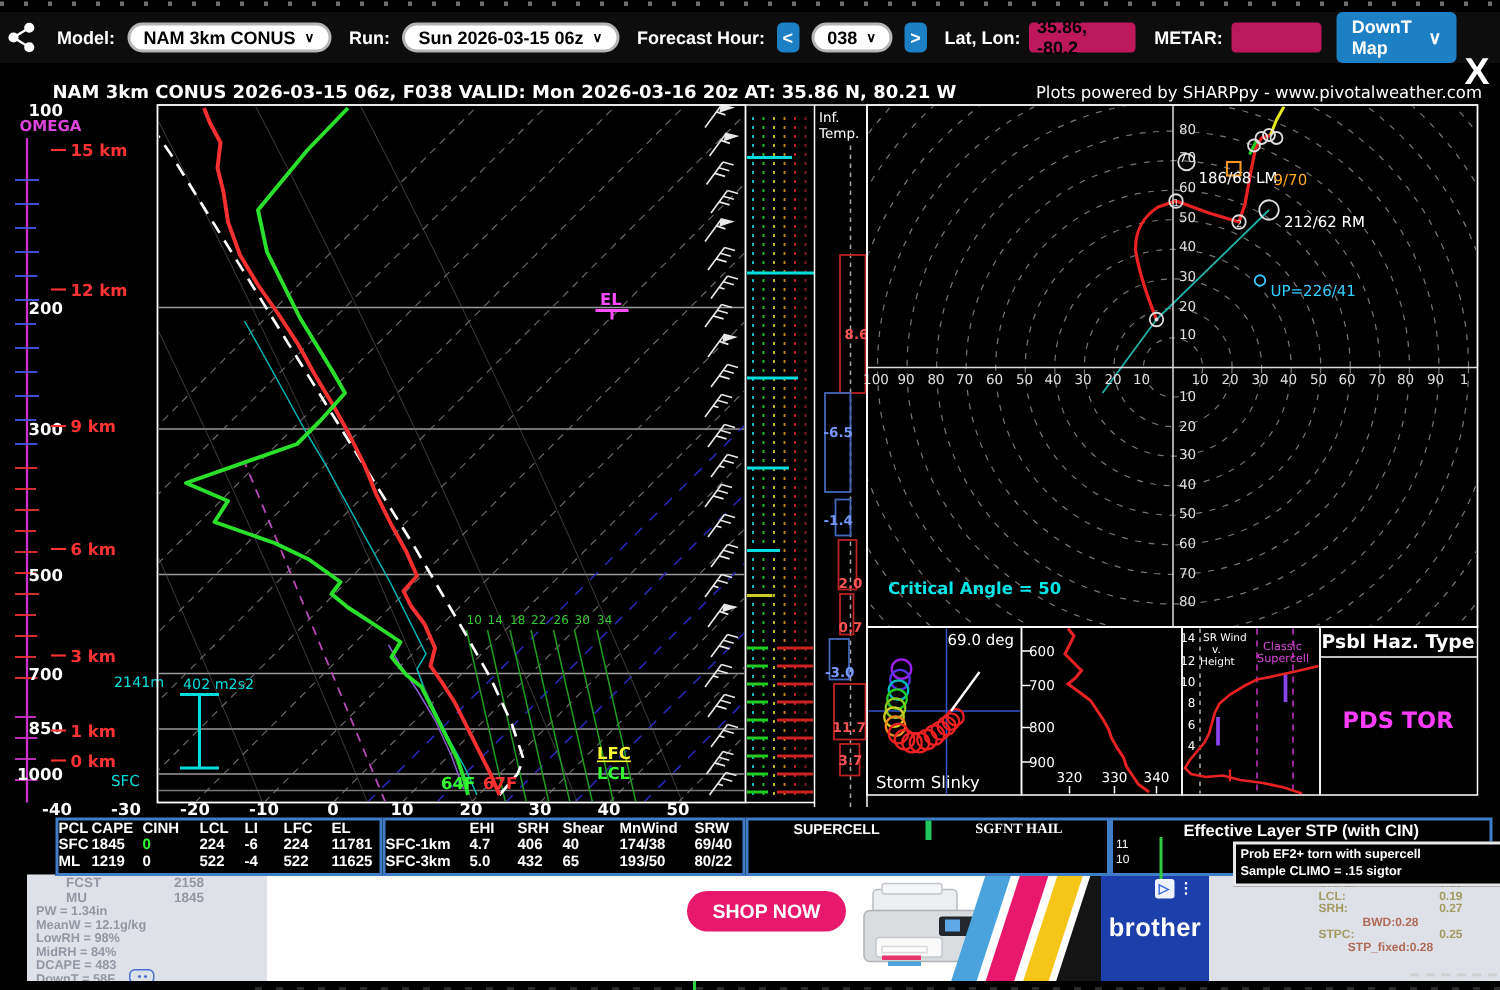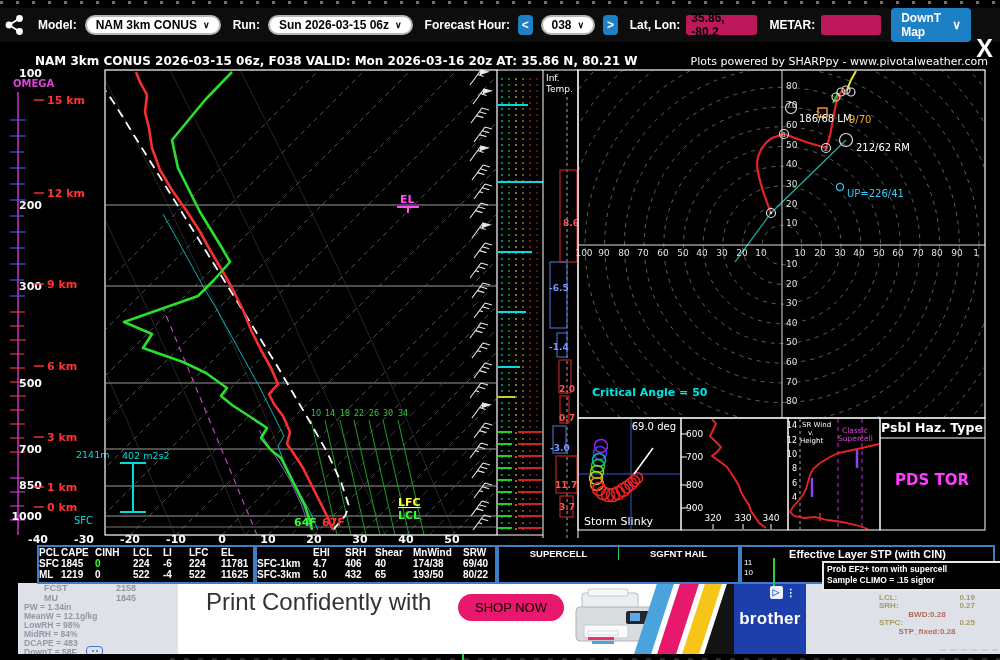--- a/index.html
+++ b/index.html
@@ -35,21 +35,21 @@
   #box-thermo{left:37px;top:545px;width:218px;height:39px;}
   #box-kin{left:255px;top:545px;width:242px;height:39px;}
   #box-sars{left:497px;top:545px;width:243px;height:39px;}
   #box-stp{left:740px;top:545px;width:255px;height:39px;}
   .stat-table{width:100%;border-collapse:collapse;table-layout:fixed;font-size:10px;font-weight:bold;}
   .stat-table td,.stat-table th{padding:0;text-align:left;line-height:11px;white-space:nowrap;}
   .green{color:#33ff33;}
   #sars-title{font-size:14.5px;font-weight:bold;text-align:center;line-height:17px;border-bottom:1px solid #dcdcdc;}
   #sars-cols{display:flex;font-size:9.5px;font-weight:bold;line-height:13px;}
   #sars-cols .col{flex:1;text-align:center;}
-  #sars-cols .col + .col{border-left:1px solid #22c55e;}
+  #sars-cols .col + .col{border-left:4px solid #22c55e;font-family:Liberation Serif, serif;}
   #stp-title{font-size:11px;font-weight:bold;text-align:center;line-height:14px;}
   .stp-scale{position:absolute;left:2px;font-size:8px;line-height:9px;}
   #stp-green-line{position:absolute;left:773px;top:558px;width:2px;height:28px;background:#2ecc40;z-index:12;}
   #stp-tooltip{position:absolute;left:822px;top:561px;width:172px;height:24px;background:#000;
      border:2px solid #e8e8e8;z-index:15;color:#fff;font-size:8.5px;font-weight:bold;line-height:11px;
      padding:1px 3px;box-sizing:content-box;white-space:nowrap;}
   
   #adstrip{position:absolute;left:18px;top:583px;width:982px;height:71px;background:#dfe1e9;z-index:4;overflow:hidden;}
   .ghost{color:#9297a3;font-weight:bold;position:absolute;}
   #ghost-fcst{left:26px;top:1px;width:92px;font-size:9px;line-height:9.5px;}
@@ -59,22 +59,22 @@
   #ghost-right .grow{display:flex;justify-content:space-between;color:#a39a62;}
   #ghost-right .grow.red{color:#b06a58;justify-content:center;}
   #ghost-dash{position:absolute;left:922px;top:66px;width:58px;border-top:2px dashed #cfcfcf;}
   #adchoices-mini{position:absolute;left:68px;top:63px;width:15px;height:8px;border:1px solid #4a6fd4;
      border-radius:4px;display:flex;align-items:center;justify-content:center;gap:2px;}
   #adchoices-mini i{width:2px;height:2px;background:#4a6fd4;border-radius:50%;}
   
   #creative{position:absolute;left:160px;top:0;width:628px;height:71px;background:#fff;overflow:hidden;}
   #ad-line1{position:absolute;left:28px;top:5px;font-size:24px;color:#333;}
   #ad-line2{position:absolute;left:28px;top:36px;font-size:23px;font-weight:bold;color:#000;}
-  #ad-cta{position:absolute;left:280px;top:11px;background:#e8186d;color:#000000;font-size:13px;
-     font-weight:normal;border-radius:20px;padding:6px 17px;cursor:pointer;}
+  #ad-cta{position:absolute;left:280px;top:11px;background:#e8186d;color:#ffffff;font-size:13px;
+     font-weight:bold;border-radius:20px;padding:6px 17px;cursor:pointer;}
   #stripes{position:absolute;left:455px;top:0;width:110px;height:71px;overflow:hidden;}
   #stripes div{position:absolute;top:-10px;height:95px;transform:skewX(-18deg);}
   #stripe-blue{left:12px;width:17px;background:#4aa3dc;}
   #stripe-pink{left:35px;width:19px;background:#e8186d;}
   #stripe-yellow{left:60px;width:17px;background:#f5c518;}
   #stripe-black{left:82px;width:34px;background:#141414;}
   #brother-box{position:absolute;right:0;top:0;width:72px;height:71px;background:#1c3fab;
      display:flex;align-items:center;justify-content:center;}
   #brother-box span{color:#fff;font-size:17px;font-weight:bold;letter-spacing:.3px;}
   #adchoices{position:absolute;right:10px;top:3px;display:flex;gap:3px;align-items:center;z-index:6;}
@@ -769,21 +769,20 @@
           <span>0.28</span>
         </div>
     </div>
     <div id="ghost-dash"></div>
     <div id="adchoices-mini">
         <i></i>
         <i></i>
       </div>
 
     <div id="creative">
-      <div id="ad-line1">Print Confidently with</div>
       <div id="ad-cta">SHOP NOW</div>
       <svg id="printer" width="100" height="67" viewBox="0 0 100 67">
         <rect x="14" y="8" width="56" height="16" rx="3" fill="#eceff1" stroke="#b8bcc0"></rect>
         <rect x="20" y="4" width="40" height="7" rx="2" fill="#f6f7f8" stroke="#c4c8cc"></rect>
         <rect x="8" y="22" width="78" height="34" rx="4" fill="#d9dcdf" stroke="#aeb2b6"></rect>
         <rect x="58" y="26" width="24" height="13" rx="2" fill="#23272b"></rect>
         <rect x="62" y="28" width="10" height="8" fill="#5fa8e8"></rect>
         <rect x="16" y="40" width="44" height="13" rx="2" fill="#fafafa" stroke="#c4c8cc"></rect>
         <rect x="20" y="46" width="30" height="4" fill="#ffffff" stroke="#d8d8d8"></rect>
         <rect x="20" y="52" width="26" height="3" fill="#e8356d"></rect>

